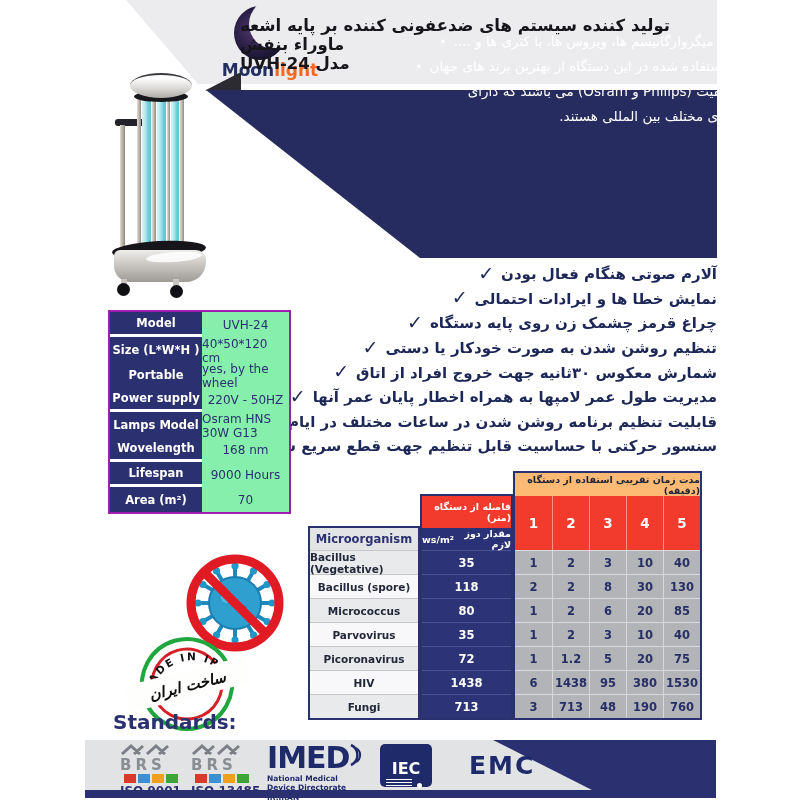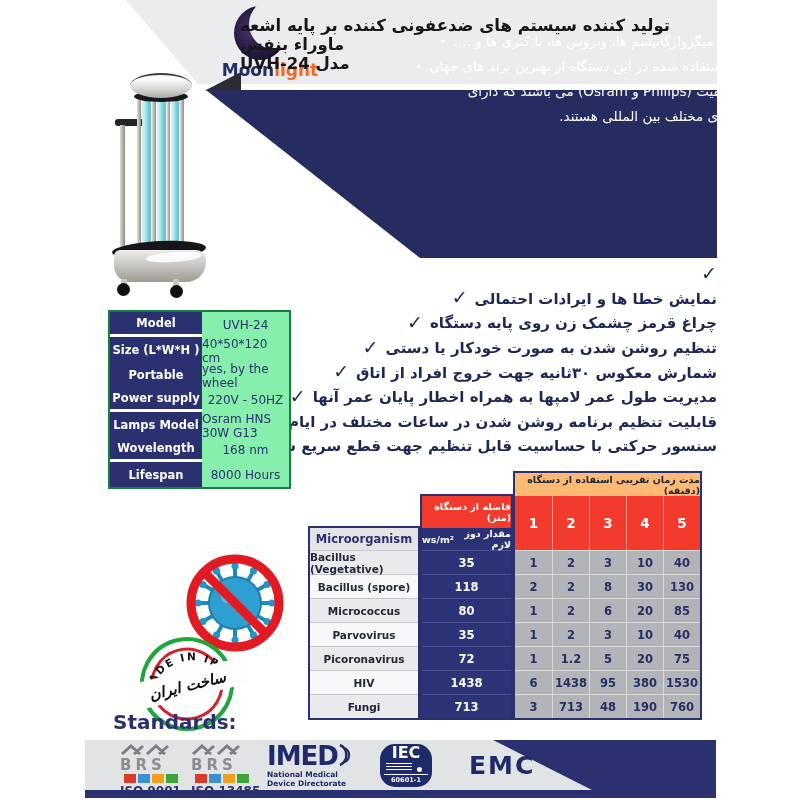--- a/index.html
+++ b/index.html
@@ -49,21 +49,21 @@
   .t-fork { top:279px; width:6px; height:8px; background:#c9c6c0; }
   .t-wheel { top:283px; width:13px; height:13px; background:#101014; border-radius:50%; }
 
   
   .features { position:absolute; right:83px; top:262px; width:450px; }
   .feat-row { display:flex; justify-content:flex-end; align-items:center; gap:7px; height:24.6px; direction:ltr; }
   .check { color:#1b2655; font-size:19px; font-weight:bold; line-height:1; transform:translateY(-1px); }
   .feat-text { direction:rtl; white-space:nowrap; font-size:15px; font-weight:bold; color:#1d2757; }
 
   
-  .spec-table { position:absolute; left:108px; top:310px; width:183px; border:2px solid #15803d; background:#fff; }
+  .spec-table { position:absolute; left:108px; top:310px; width:183px; border:2px solid #a21caf; background:#fff; }
   .spec-row { display:grid; grid-template-columns:92px 1fr; height:25px; }
   .spec-label { background:#2b3170; color:#fff; font-size:11.5px; font-weight:bold; display:flex; align-items:center; justify-content:center;
     border-bottom:3px solid #fff; }
   .spec-row:last-child .spec-label { border-bottom:none; }
   .spec-value { color:#2b3170; font-size:12px; font-weight:normal; display:flex; align-items:center; justify-content:center; background:#86efac; }
 
   
   .dt { position:absolute; border:2px solid #2b3170; background:#fff; }
   .dt-a { left:308px; top:526px; width:112px; height:194px; }
   .dt-a-header { height:22px; background:#e3e4e6; color:#2b3170; font-size:11.5px; font-weight:bold;
@@ -103,25 +103,25 @@
 
   .brs { position:absolute; top:0; width:62px; text-align:left; }
   .brs-name { font-size:15px; font-weight:bold; color:#8a8e93; letter-spacing:4px; line-height:1; margin-top:-1px; }
   .brs-squares { display:flex; justify-content:center; gap:2px; margin-top:1px; }
   .brs-squares i { display:block; width:12px; height:9px; }
   .brs-iso { font-size:12px; font-weight:bold; color:#2b3170; margin-top:1px; white-space:nowrap; }
   .sq-red{background:#d93a2b;} .sq-blue{background:#3d8fd2;} .sq-orange{background:#f0a01f;} .sq-green{background:#3fa437;}
 
   .imed { position:absolute; left:182px; top:3px; width:110px; color:#1f2a6b; }
   .imed-top { display:flex; align-items:flex-start; }
-  .imed-name { font-size:26px; font-weight:bold; letter-spacing:-1px; line-height:1; }
+  .imed-name { font-size:30px; font-weight:bold; letter-spacing:-1px; line-height:1; }
   .imed-sub { font-size:7.5px; font-weight:bold; line-height:1.25; margin-top:1px; }
 
-  .iec { position:absolute; left:295px; top:4px; width:52px; height:43px; background:#1f2a6b; border-radius:15px;
-    color:#fff; padding:0 4px; }
+  .iec { position:absolute; left:295px; top:4px; width:52px; height:43px; background:#1f2a6b; border-radius:5px;
+    color:#fff; padding:16px 4px; }
   .iec-name { font-size:16px; font-weight:bold; text-align:center; line-height:1.1; }
   .iec-lines { position:relative; height:9px; margin-top:1px; }
   .iec-lines i { position:absolute; left:2px; width:26px; height:1.5px; background:#fff; display:block; }
   .iec-dot { position:absolute; right:6px; top:4px; width:5px; height:5px; border-radius:50%; background:#fff; }
   .iec-code { font-size:6.5px; font-weight:bold; text-align:center; border-top:1px solid #fff; margin-top:2px; padding-top:1px; }
 
   .emc { position:absolute; left:368px; top:11px; font-size:25px; font-weight:bold; color:#1f2a6b; letter-spacing:2px;margin-left:16px; }
 </style>
 </head>
 <body>
@@ -177,20 +177,21 @@
     <div class="t-swoosh"></div>
     <div class="t-fork" style="left:121px"></div>
     <div class="t-fork" style="left:173px"></div>
     <div class="t-wheel" style="left:117px"></div>
     <div class="t-wheel" style="left:170px;top:285px"></div>
   </div>
 
   <div class="features" id="features">
       <div class="feat-row">
         <span class="check">✓</span>
+        <span class="feat-text">آلارم صوتی هنگام فعال بودن</span>
       </div>
       <div class="feat-row">
         <span class="check">✓</span>
         <span class="feat-text">نمایش خطا ها و ایرادات احتمالی</span>
       </div>
       <div class="feat-row">
         <span class="check">✓</span>
         <span class="feat-text">چراغ قرمز چشمک زن روی پایه دستگاه</span>
       </div>
       <div class="feat-row">
@@ -235,21 +236,25 @@
       <div class="spec-row">
         <div class="spec-label">Lamps Model</div>
         <div class="spec-value">Osram HNS 30W G13</div>
       </div>
       <div class="spec-row">
         <div class="spec-label">Wovelength</div>
         <div class="spec-value">168 nm</div>
       </div>
       <div class="spec-row">
         <div class="spec-label">Lifespan</div>
-        <div class="spec-value">8000 Hours</div>
+        <div class="spec-value">9000 Hours</div>
+      </div>
+      <div class="spec-row">
+        <div class="spec-label">Area (m²)</div>
+        <div class="spec-value">70</div>
       </div>
     </div>
 
   <div class="dt dt-a">
     <div class="dt-a-header" style="border-top:none">Microorganism</div>
     <div id="dt-a-rows">
         <div class="dt-a-row">Bacillus (Vegetative)</div>
         <div class="dt-a-row">Bacillus (spore)</div>
         <div class="dt-a-row">Micrococcus</div>
         <div class="dt-a-row">Parvovirus</div>

